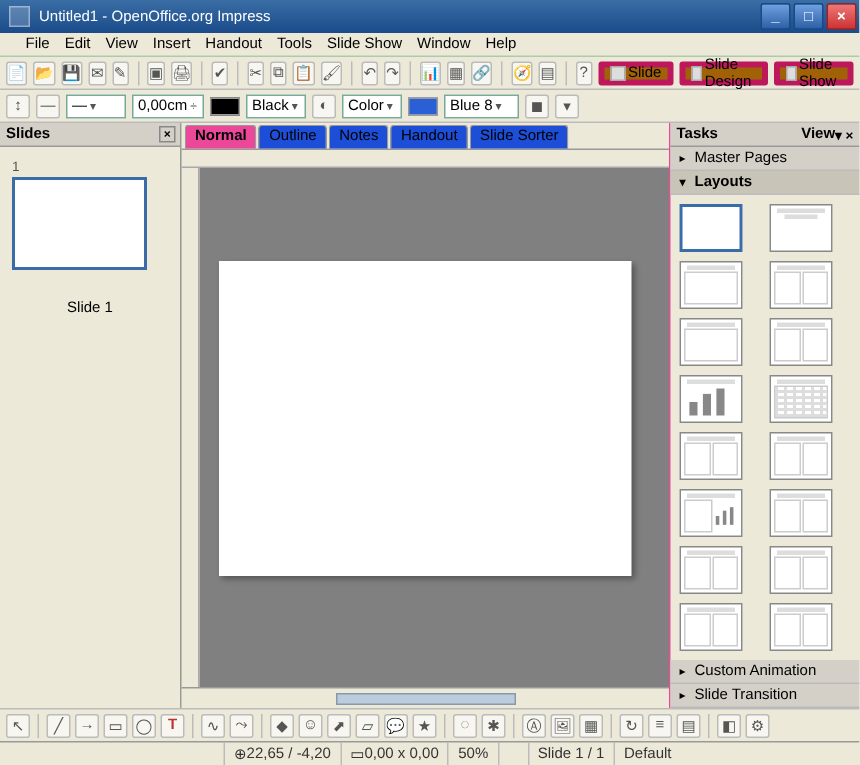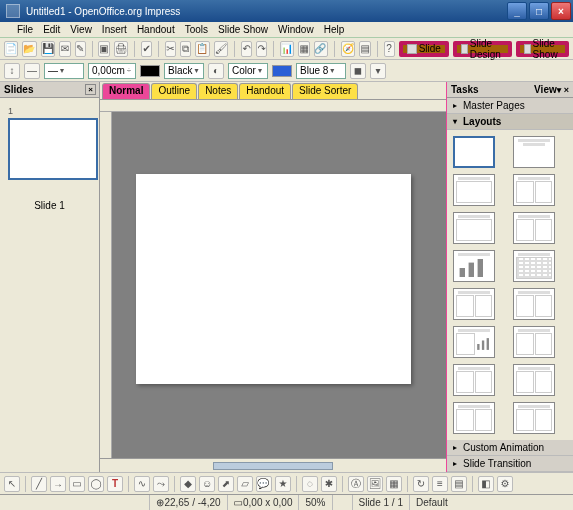--- a/index.html
+++ b/index.html
@@ -11,29 +11,29 @@
   .winbtn.close { background: linear-gradient(#e77,#c33); border-color:#922; }
   .menubar { height: 16px; background: #ece9d8; border-bottom: 1px solid #aca; display: flex; align-items: center; padding-left: 17px; }
   .menubar span { margin-right: 10px; color: #000; }
   .toolbar { height: 22px; background: #ece9d8; border-bottom: 1px solid #bbb; display: flex; align-items: center; padding: 0 4px; gap: 4px; }
   .tbtn { width: 16px; height: 16px; border: 1px solid #bbb; background: #f7f6f0; border-radius:2px; display:flex; align-items:center; justify-content:center; font-size:10px; color:#555;}
   .sep { width: 1px; height: 16px; background: #bbb; margin: 0 2px; }
   .field { height: 16px; background: white; border: 1px solid #7a9; padding: 0 3px; display:flex; align-items:center; color:#000; }
   .dropdown-arrow { width:10px; font-size:8px; color:#555; margin-left:2px; }
   .swatch { width:20px; height:12px; border:1px solid #999; }
   .body { flex: 1; display: flex; min-height: 0; }
-  .slides-pane { width: 100px; background: #ece9d8; border-right: 1px solid #999; display:flex; flex-direction:column; }
+  .slides-pane { width: 121px; background: #ece9d8; border-right: 1px solid #999; display:flex; flex-direction:column; }
   .pane-title { height: 16px; background: #d4d0c8; border-bottom: 1px solid #999; display:flex; align-items:center; padding-left:4px; font-weight: bold; }
   .pane-title .closebox { margin-left:auto; margin-right:3px; width:11px; height:11px; border:1px solid #888; display:flex; align-items:center; justify-content:center; font-size:8px;}
   .slide-thumb-wrap { padding:8px; }
   .slide-thumb { width: 90px; height: 62px; background: white; border: 2px solid #3a6da7; cursor:pointer; }
   .slide-thumb-label { text-align:center; margin-top:20px; }
   .center { flex: 1; display:flex; flex-direction:column; background: #808080; min-width:0;}
   .view-tabs { height: 18px; background: #ece9d8; display:flex; align-items:flex-end; padding-left:2px; border-bottom: 1px solid #999; }
-  .tab { height: 16px; padding: 1px 6px; border:1px solid #999; border-bottom:none; background:#fde047; margin-right:1px; border-radius: 3px 3px 0 0; }
+  .tab { height: 16px; padding: 1px 6px; border:1px solid #999; border-bottom:none; background:#1d4ed8; margin-right:1px; border-radius: 3px 3px 0 0; }
   .tab.active { background: #ec4899; font-weight:bold; }
   .canvas-area { flex:1; background:#808080; display:flex; align-items:center; justify-content:center; position:relative; }
   .slide-canvas { width: 275px; height: 210px; background: white; box-shadow: 2px 2px 4px #0005; }
   .ruler-overlay {position:absolute; top:0; left:0; right:0; height:12px; background:#ece9d8; border-bottom:1px solid #aaa;}
   .ruler-overlay.vert {top:12px; bottom:0; left:0; width:12px; height:auto; right:auto; border-right:1px solid #aaa; border-bottom:none;}
   .hscroll {height:14px; background:#ece9d8; border-top:1px solid #999;}
   .tasks-pane { width: 127px; background: #ece9d8; border-left:1px solid #ec4899; display:flex; flex-direction:column; }
   .task-section { padding:2px 6px; border-bottom:1px solid #bbb; background:#d4d0c8; display:flex; align-items:center;}
   .task-section .tri { width:8px; font-size:8px; margin-right:2px;}
   .task-section.expanded { font-weight:bold; background:#c8c4b8;}

